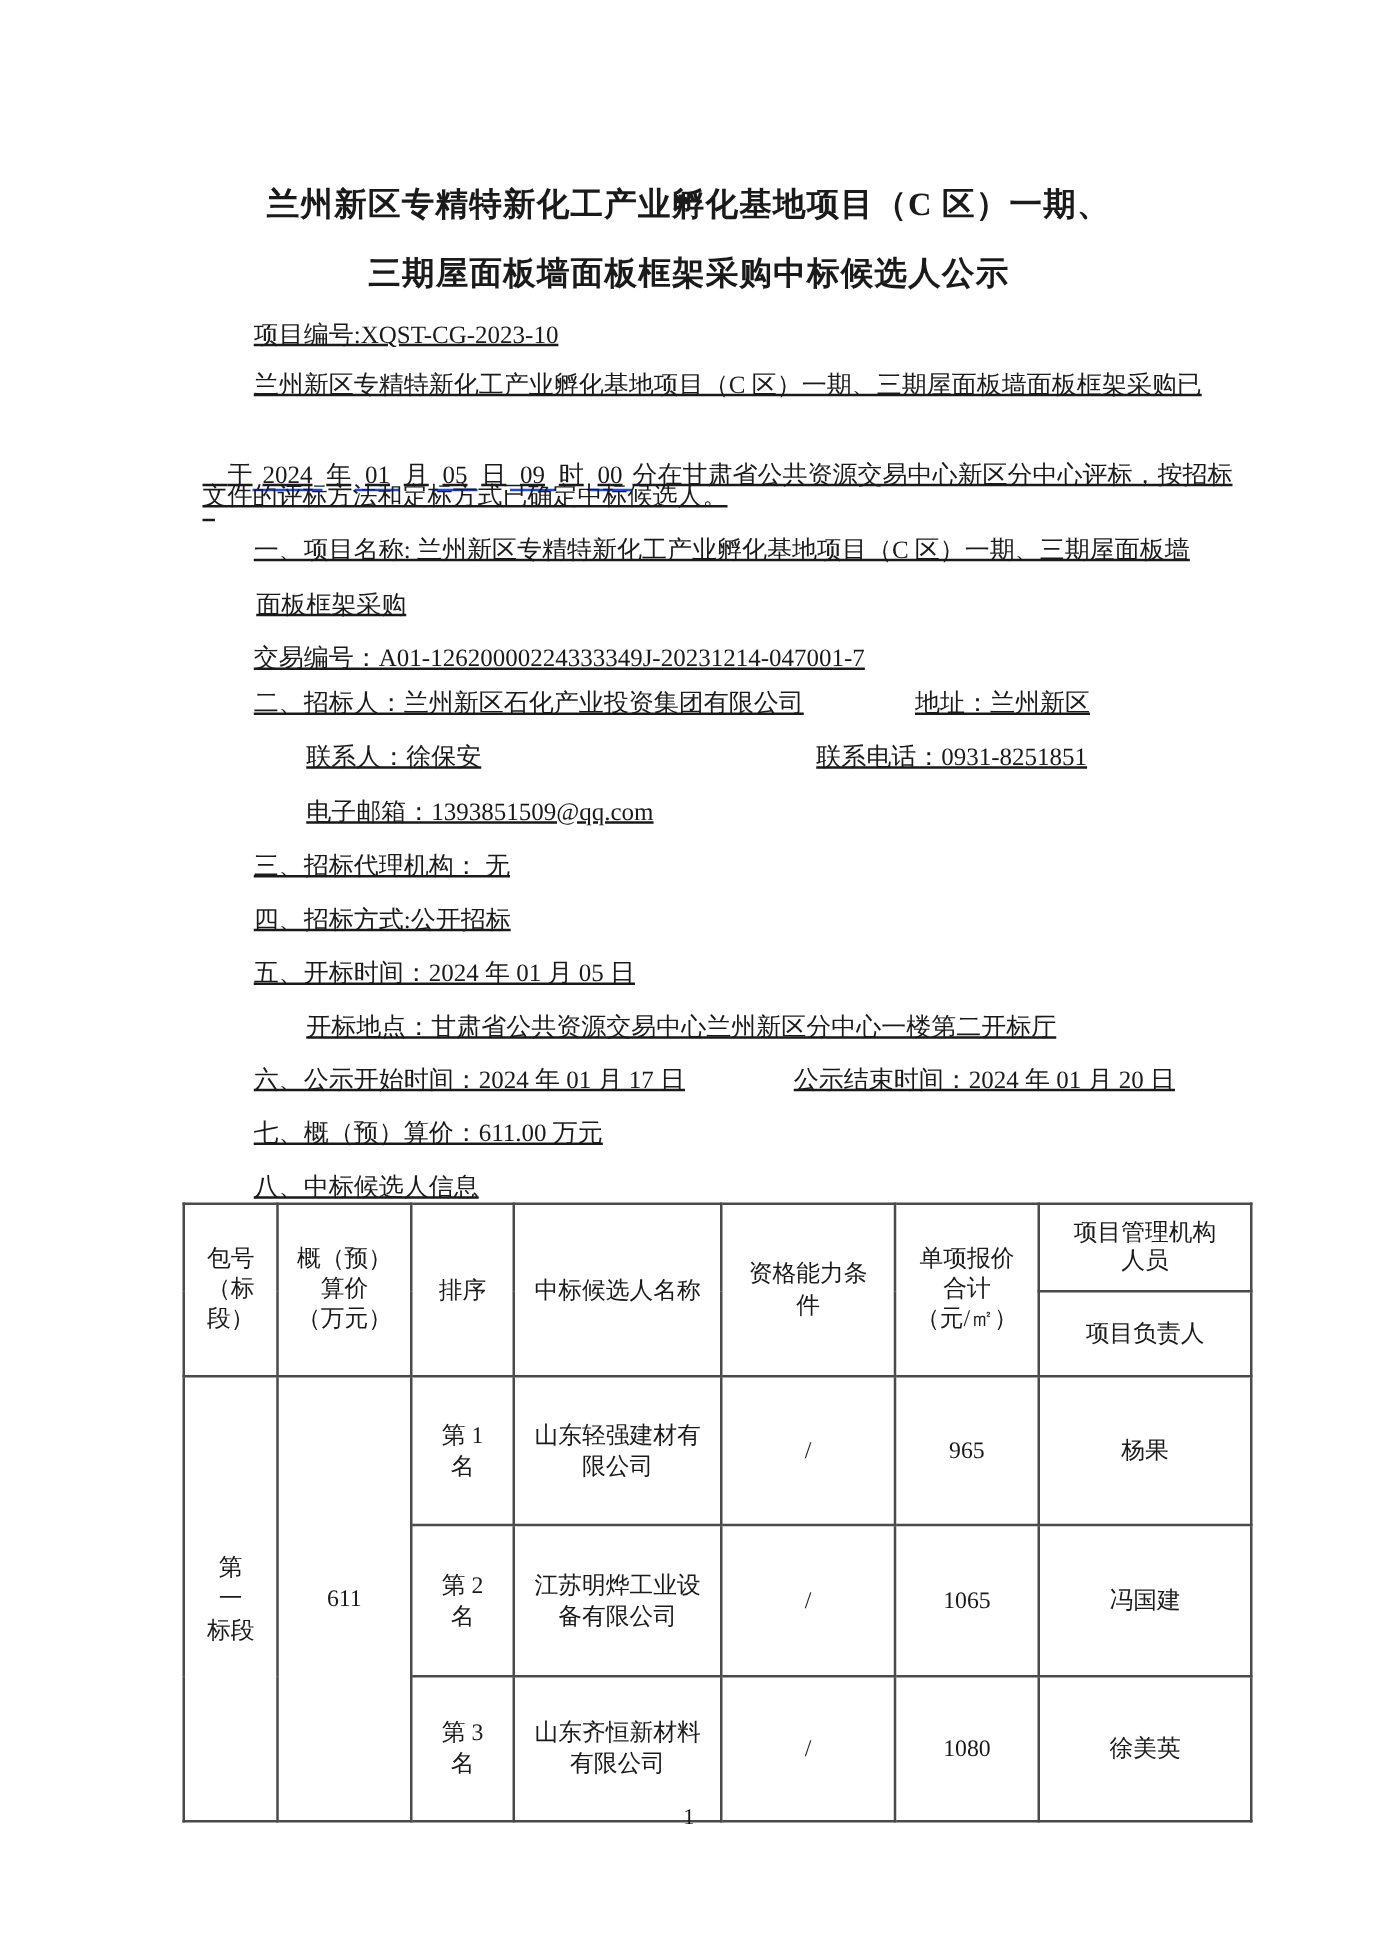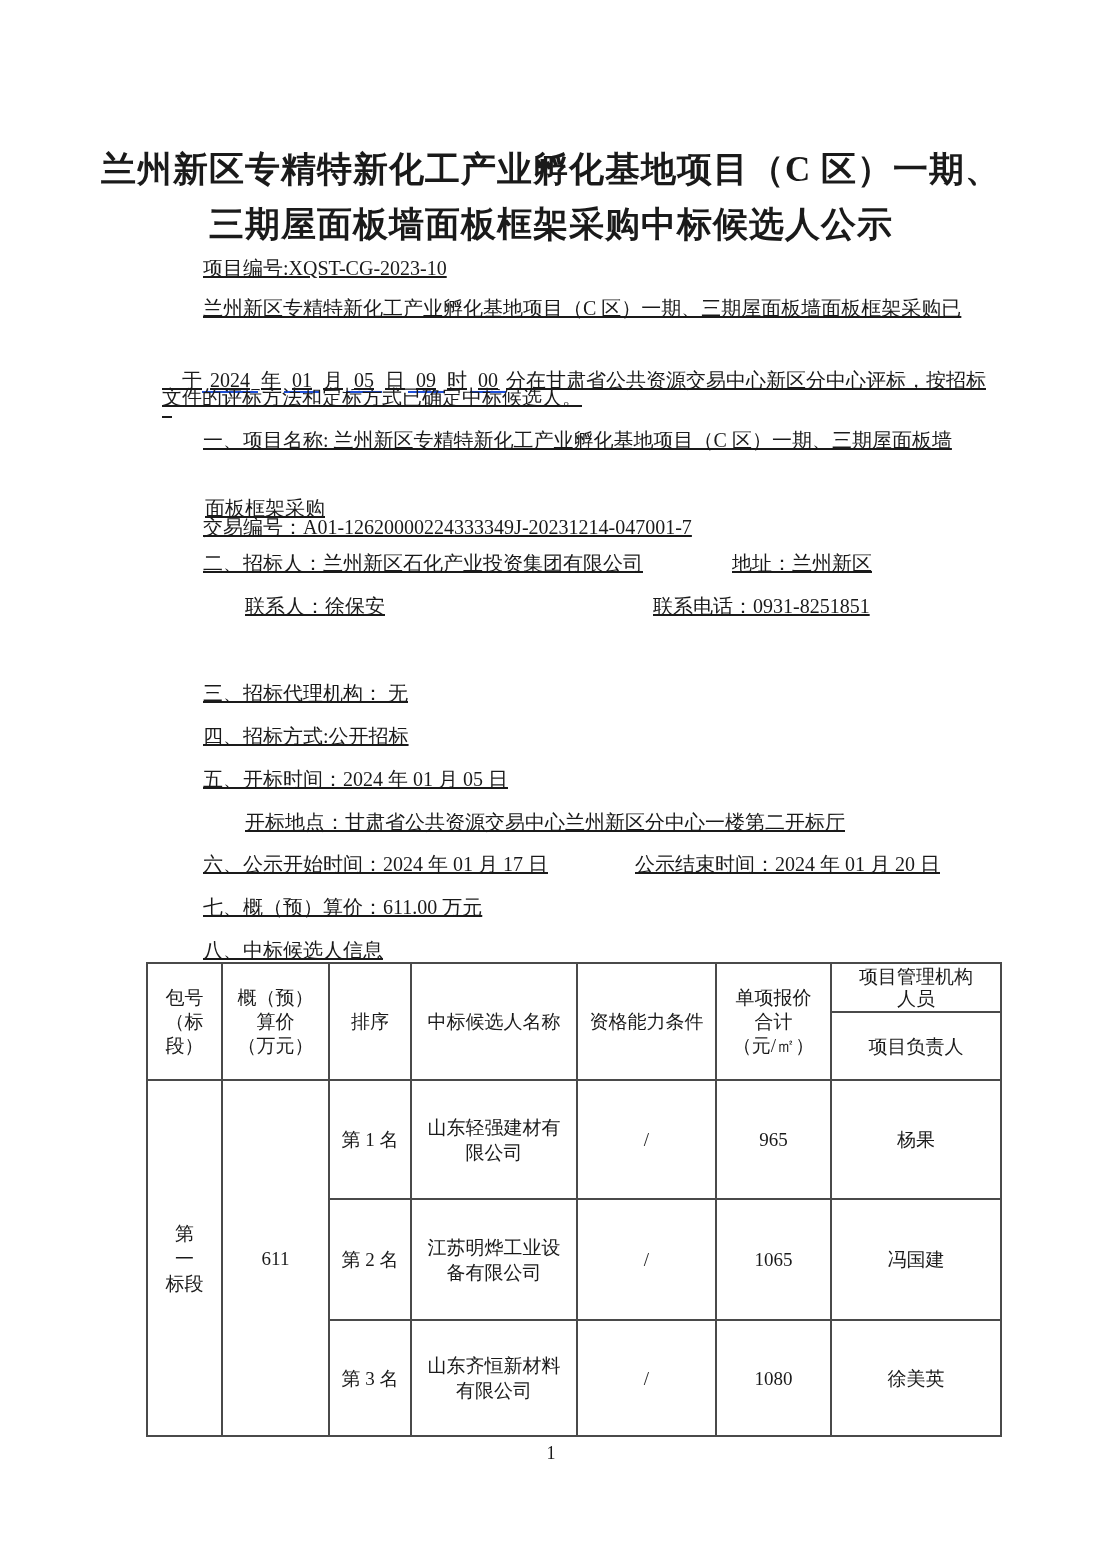--- a/index.html
+++ b/index.html
@@ -15,21 +15,21 @@
     position:absolute;
     font-size:20px;
     line-height:28px;
     white-space:pre;
     text-decoration:underline;
   }
   .title {
     position:absolute;
     left:0; width:1102px;
     text-align:center;
-    font-size:35px;
+    font-size:26px;
     font-weight:bold;
     letter-spacing:1px;
     white-space:pre;
   }
   .u {
     border-bottom:2px solid #1d4ed8;
     padding:0 8px;
   }
   .unit { padding:0 3px; }
   table.tbl {
@@ -40,21 +40,21 @@
     table-layout:fixed;
     font-size:19px;
   }
   table.tbl th, table.tbl td {
     border:2px solid #4a4a4a;
     text-align:center;
     vertical-align:middle;
     font-weight:normal;
     white-space:pre-line;
     line-height:25px;
-    padding:0;
+    padding:12px;
     overflow:hidden;
   }
   .pageno {
     position:absolute;
     left:0; width:1102px;
     top:1443px;
     text-align:center;
     font-size:18px;
   }
 </style>
@@ -70,30 +70,31 @@
 
   <div class="line" style="left:203px; top:294px">兰州新区专精特新化工产业孵化基地项目（C 区）一期、三期屋面板墙面板框架采购已</div>
 
   <div class="line" style="left:162px; top:338px">
     <span>于</span><span class="u">2024</span><span class="unit">年</span><span class="u">01</span><span class="unit">月</span><span class="u">05</span><span class="unit">日</span><span class="u">09</span><span class="unit">时</span><span class="u">00</span><span>分在甘肃省公共资源交易中心新区分中心评标，按招标</span>
   </div>
 
   <div class="line" style="left:162px; top:383px">文件的评标方法和定标方式已确定中标候选人。</div>
 
   <div class="line" style="left:203px; top:426px">一、项目名称: 兰州新区专精特新化工产业孵化基地项目（C 区）一期、三期屋面板墙</div>
-  <div class="line" style="left:205px; top:494px">面板框架采购</div>
+  <div class="line" style="left:205px; top:470px">面板框架采购</div>
 
   <div class="line" style="left:203px; top:513px">交易编号：A01-12620000224333349J-20231214-047001-7</div>
 
   <div class="line" style="left:203px; top:549px">二、招标人：兰州新区石化产业投资集团有限公司</div>
   <div class="line" style="left:732px; top:549px">地址：兰州新区</div>
 
   <div class="line" style="left:245px; top:592px">联系人：徐保安</div>
   <div class="line" style="left:653px; top:592px">联系电话：0931-8251851</div>
 
+  <div class="line" style="left:245px; top:636px">电子邮箱：1393851509@qq.com</div>
 
   <div class="line" style="left:203px; top:679px">三、招标代理机构： 无</div>
   <div class="line" style="left:203px; top:722px">四、招标方式:公开招标</div>
   <div class="line" style="left:203px; top:765px">五、开标时间：2024 年 01 月 05 日</div>
   <div class="line" style="left:245px; top:808px">开标地点：甘肃省公共资源交易中心兰州新区分中心一楼第二开标厅</div>
 
   <div class="line" style="left:203px; top:850px">六、公示开始时间：2024 年 01 月 17 日</div>
   <div class="line" style="left:635px; top:850px">公示结束时间：2024 年 01 月 20 日</div>
 
   <div class="line" style="left:203px; top:893px">七、概（预）算价：611.00 万元</div>

